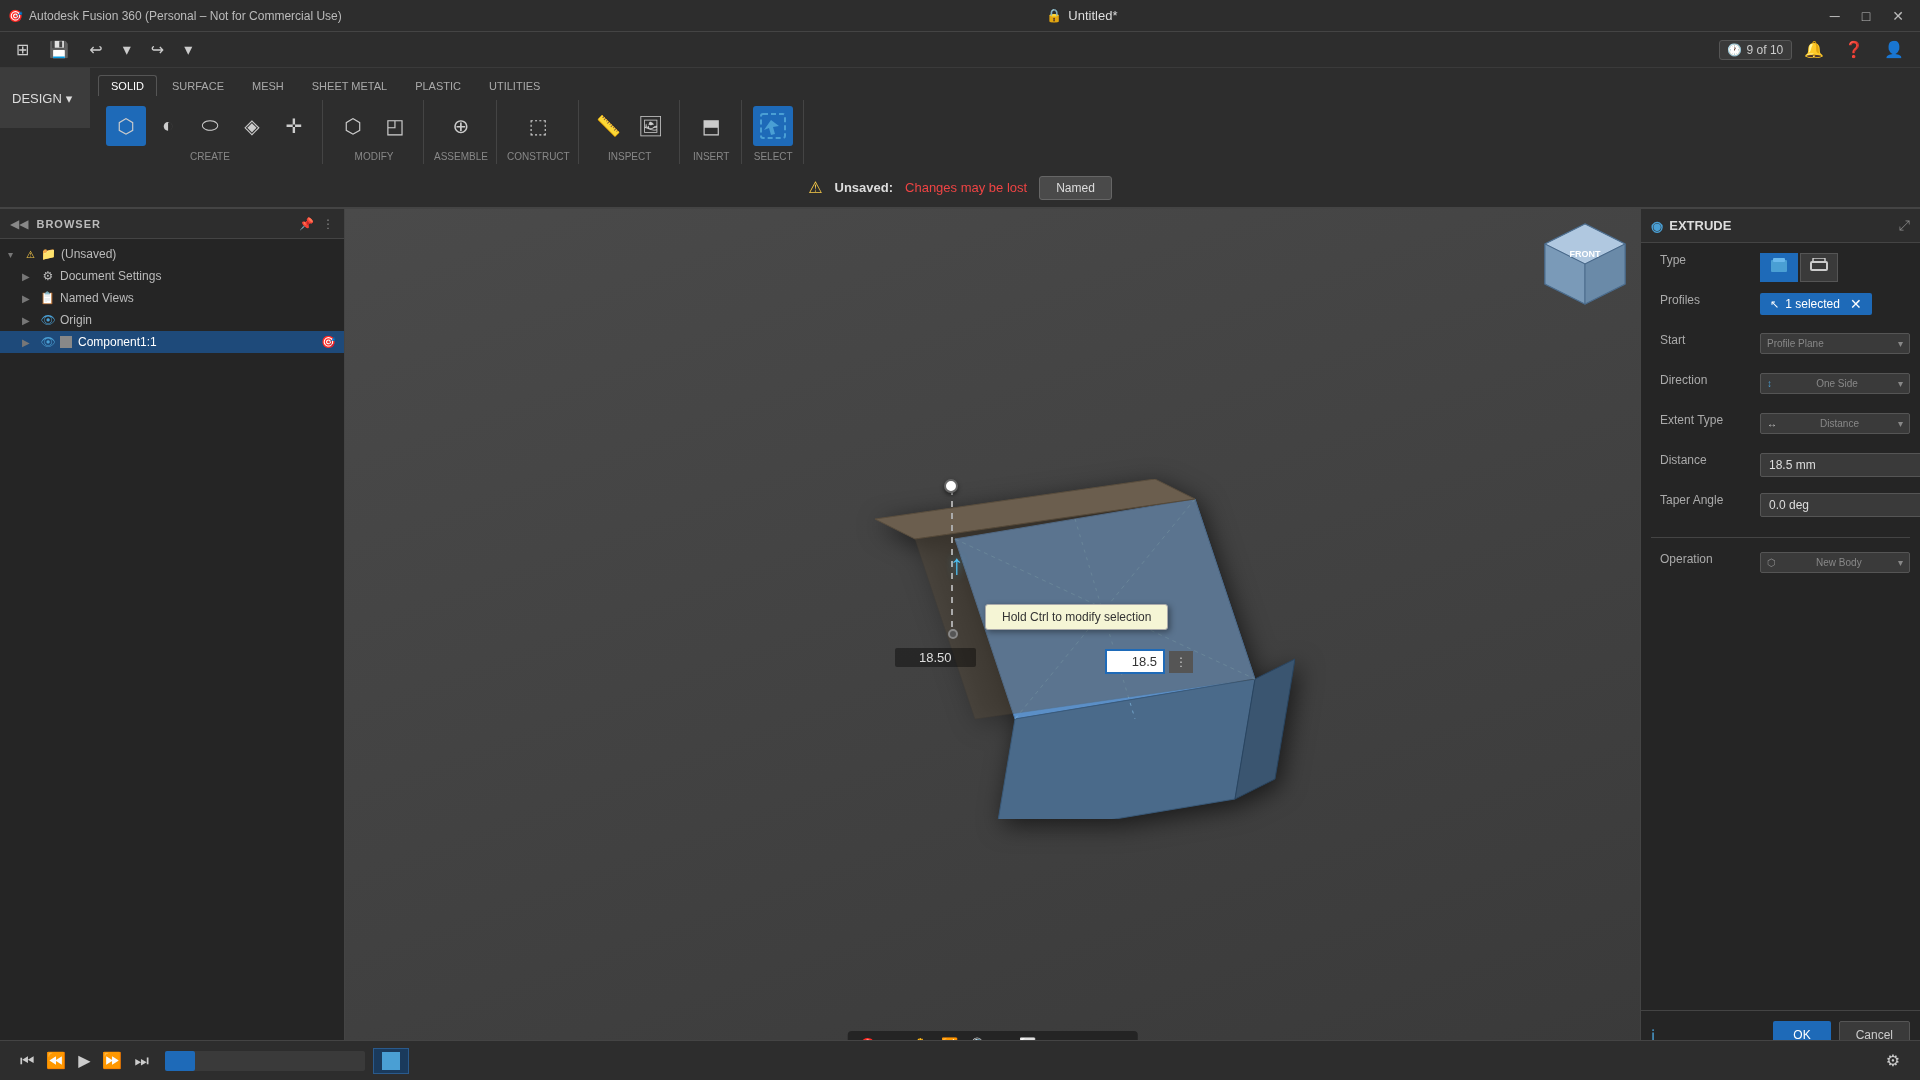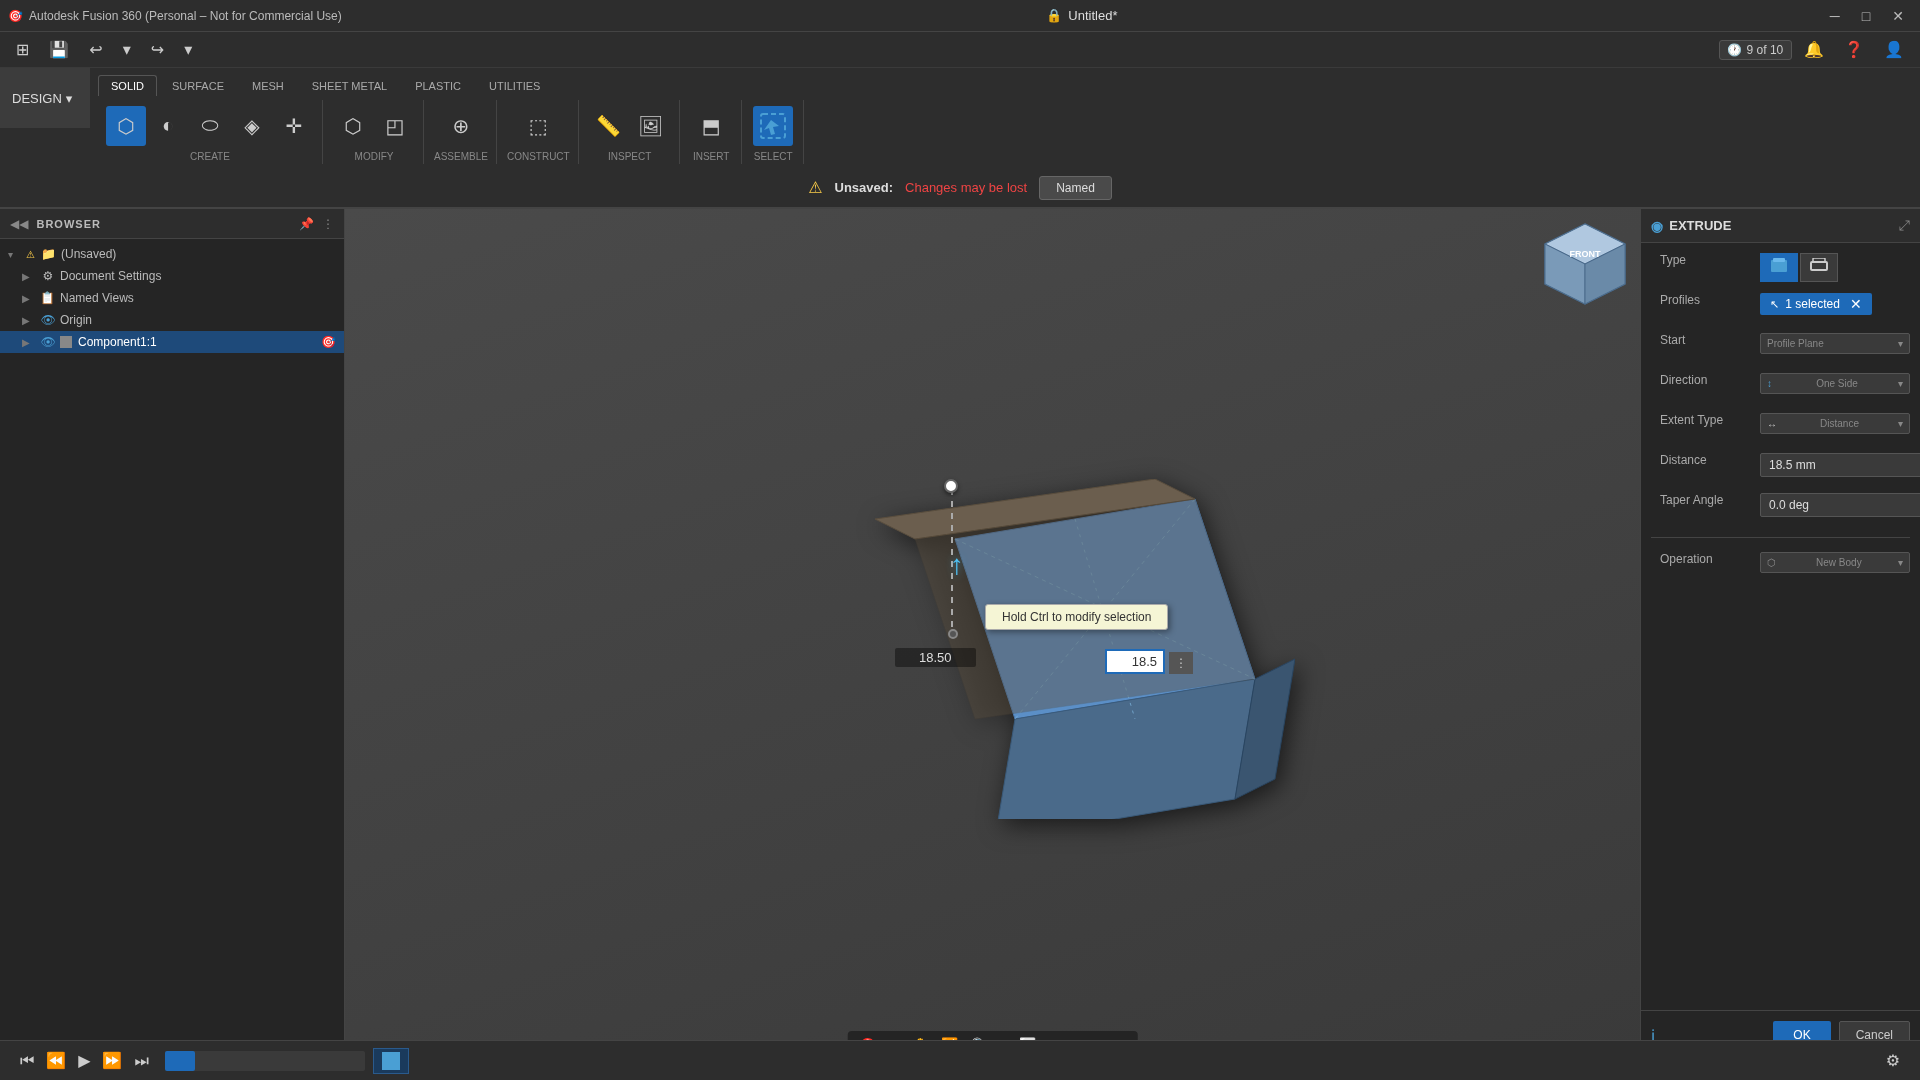--- a/index.html
+++ b/index.html
@@ -51,21 +51,21 @@
     
     #canvas { flex: 1; background: #404040; position: relative; overflow: hidden; }
 
     
     .shape-container { position: absolute; top: 270px; left: 430px; }
 
     
     .tooltip-box { position: absolute; top: 395px; left: 640px; background: #f5f5d5; color: #333; padding: 5px 16px; border-radius: 3px; font-size: 12px; border: 1px solid #aaa; box-shadow: 2px 2px 6px rgba(0,0,0,0.4); z-index: 10; }
 
     
-    .dist-input-box { position: absolute; top: 440px; left: 760px; display: flex; align-items: flex-end; gap: 4px; }
+    .dist-input-box { position: absolute; top: 440px; left: 760px; display: flex; align-items: center; gap: 4px; }
     .dist-input { background: white; border: 2px solid #1e6ab8; color: #333; padding: 3px 6px; font-size: 13px; width: 60px; text-align: right; }
     .dist-menu-btn { background: #555; border: none; color: #ccc; padding: 4px 6px; cursor: pointer; font-size: 12px; }
 
     
     #view-cube { position: absolute; top: 15px; right: 20px; width: 90px; height: 90px; }
 
     
     #unsaved-bar { display: flex; align-items: center; justify-content: center; gap: 12px; background: #2d2d2d; border-bottom: 1px solid #444; padding: 6px; height: 40px; }
     .unsaved-icon { color: #f7c948; font-size: 16px; }
     .unsaved-text { color: #ef4444; font-size: 13px; }

